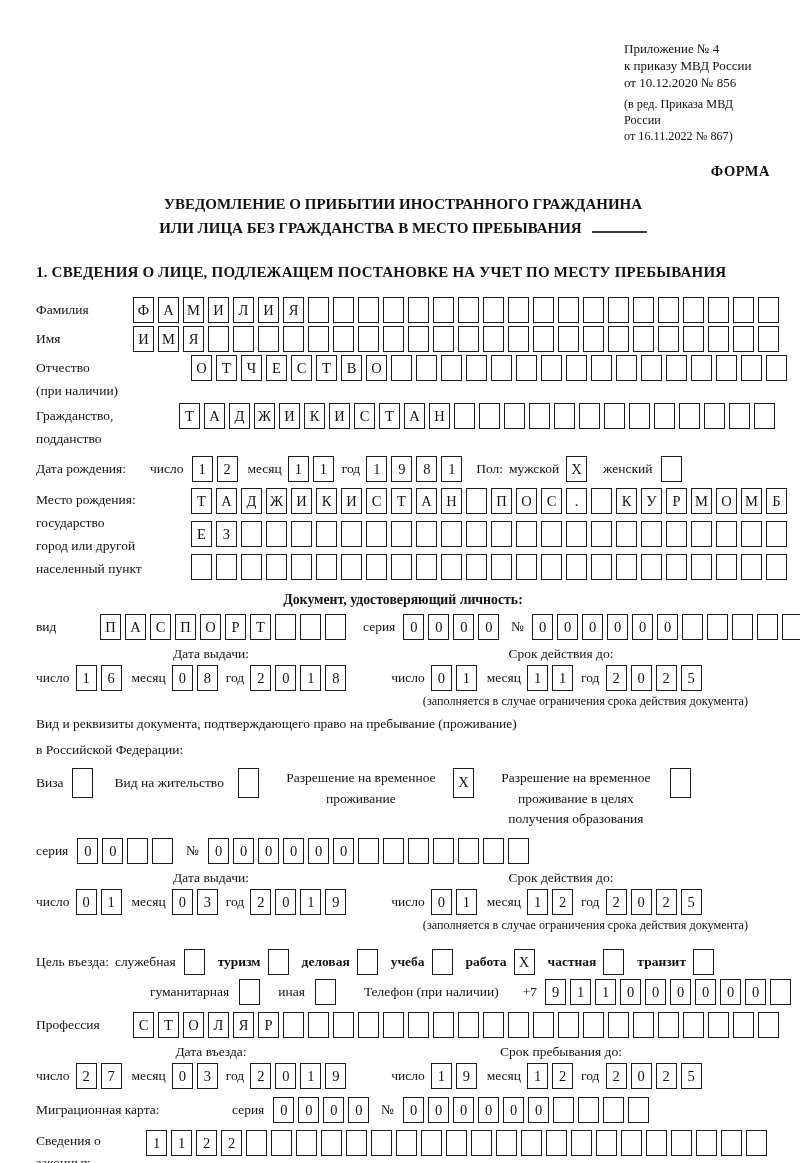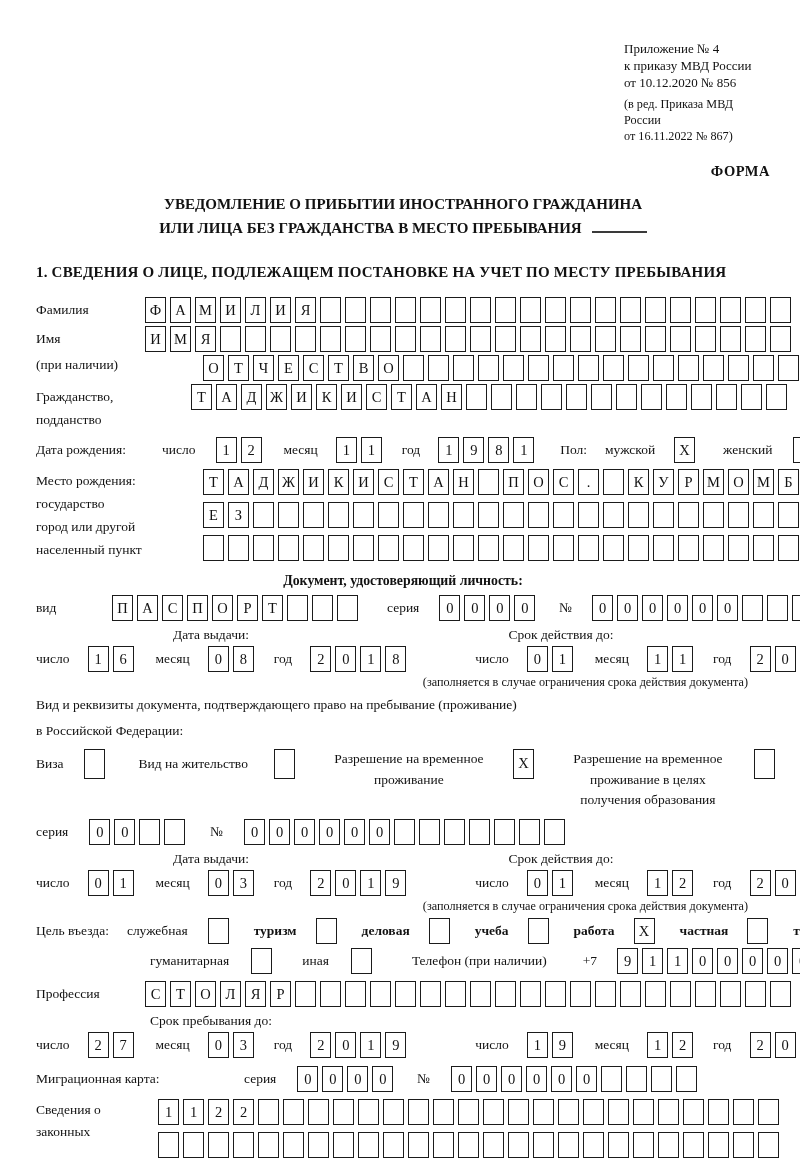--- a/index.html
+++ b/index.html
@@ -8,21 +8,21 @@
 
   .annex{margin-left:588px;font-size:13px;line-height:1.32;margin-top:10px;}
   .annex .ed{font-size:12.2px;margin-top:6px;line-height:1.3;}
   .forma{text-align:right;font-weight:bold;font-size:14.5px;margin-top:18px;letter-spacing:.5px;}
 
   .title{text-align:center;font-weight:bold;font-size:15px;line-height:1.6;margin-top:12px;}
   .blank-line{display:inline-block;width:55px;border-bottom:2.2px solid #3a3a3a;margin-left:10px;vertical-align:baseline;}
 
   .sec{font-weight:bold;font-size:15px;margin-top:24px;margin-bottom:16px;letter-spacing:.2px;}
 
-  .row{display:flex;align-items:center;flex-wrap:nowrap;margin-bottom:3px;gap:12px;}
+  .row{display:flex;align-items:center;flex-wrap:nowrap;margin-bottom:3px;}
   .row.top{align-items:flex-start;}
   .lbl{font-size:13.5px;flex-shrink:0;white-space:nowrap;}
   .lbl2{font-size:13.5px;flex-shrink:0;}
   .lbl2 .l1{line-height:26px;}
   .lbl2 .ln{line-height:19px;}
   .w97{width:97px;} .w112{width:114px;} .w155{width:155px;} .w143{width:143px;} .w110{width:110px;}
 
   .cells{display:inline-flex;gap:4px;flex-shrink:0;}
   .cell{flex-shrink:0;width:21px;height:26px;border:1.6px solid #1b1b1b;box-sizing:border-box;
         display:inline-flex;align-items:center;justify-content:center;font-size:14.5px;line-height:1;background:#fff;}
@@ -132,20 +132,21 @@
         <span class="cell"></span>
         <span class="cell"></span>
         <span class="cell"></span>
         <span class="cell"></span>
         <span class="cell"></span>
       </span>
   </div>
 
   <div class="row top">
     <span class="lbl2 w155">
+      <span class="l1" style="display:block">Отчество</span>
       <span class="ln" style="display:block">(при наличии)</span>
     </span>
     <span class="cells">
         <span class="cell">О</span>
         <span class="cell">Т</span>
         <span class="cell">Ч</span>
         <span class="cell">Е</span>
         <span class="cell">С</span>
         <span class="cell">Т</span>
         <span class="cell">В</span>
@@ -479,21 +480,21 @@
       <span class="cells">
           <span class="cell">2</span>
           <span class="cell">0</span>
           <span class="cell">2</span>
           <span class="cell">5</span>
         </span>
     </div>
     <div class="dp-note">(заполняется в случае ограничения срока действия документа)</div>
   </div>
 
-  <div class="row" style="margin-top:4px">
+  <div class="row" style="margin-top:16px">
     <span class="lbl">Цель въезда:</span>
     <span class="lbl" style="margin-left:6px;margin-right:8px">служебная</span>
     <span class="cell"></span>
     <span class="lbl plbl">туризм</span>
     <span class="cell"></span>
     <span class="lbl plbl">деловая</span>
     <span class="cell"></span>
     <span class="lbl plbl">учеба</span>
     <span class="cell"></span>
     <span class="lbl plbl">работа</span>
@@ -552,20 +553,21 @@
         <span class="cell"></span>
         <span class="cell"></span>
         <span class="cell"></span>
         <span class="cell"></span>
         <span class="cell"></span>
       </span>
   </div>
 
   <div class="dp">
     <div class="dp-heads">
+      <span class="h1">Дата въезда:</span>
       <span class="h2">Срок пребывания до:</span>
     </div>
     <div class="row">
       <span class="lbl" style="margin-right:6px">число</span>
       <span class="cells">
           <span class="cell">2</span>
           <span class="cell">7</span>
         </span>
       <span class="lbl dlbl">месяц</span>
       <span class="cells">

